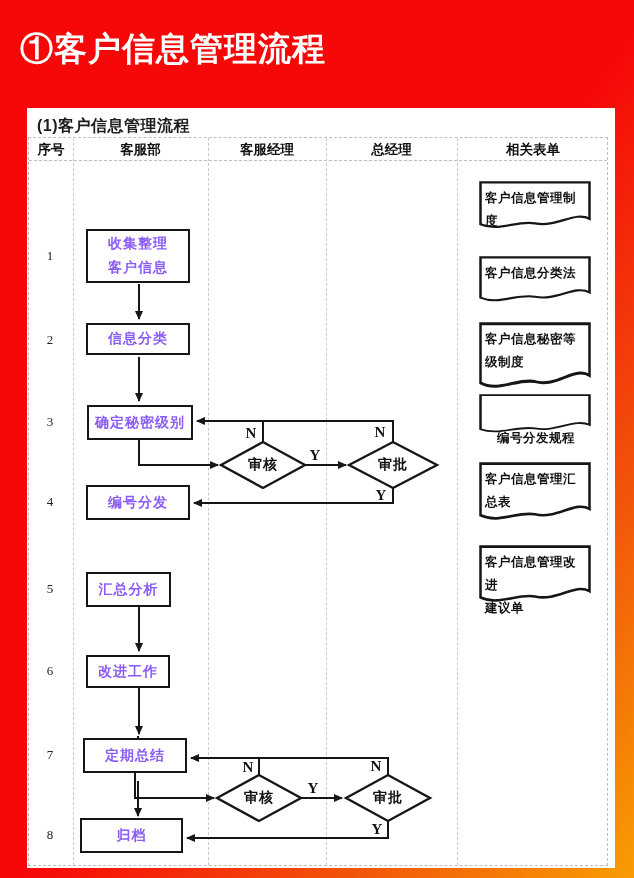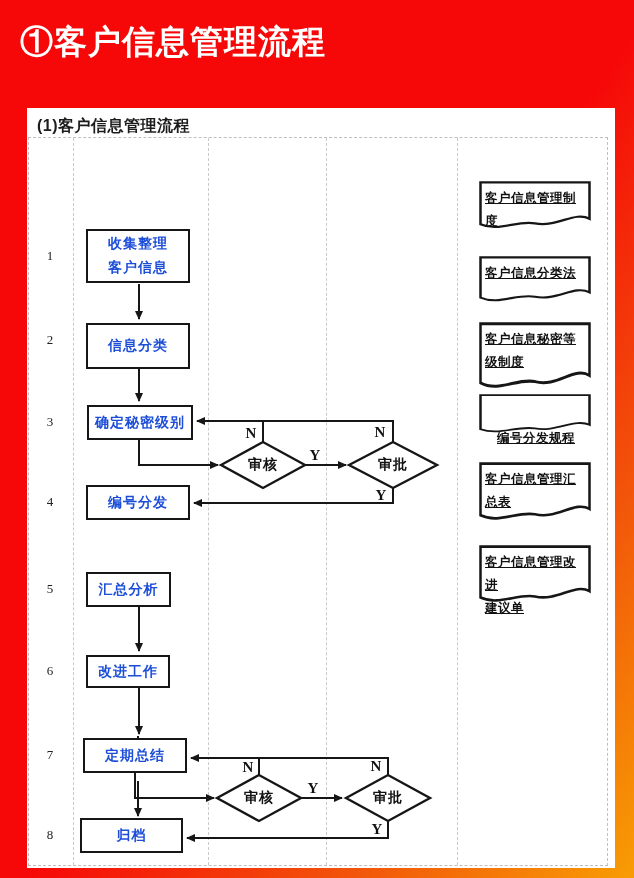--- a/index.html
+++ b/index.html
@@ -5,21 +5,21 @@
   * { margin:0; padding:0; box-sizing:border-box; }
   html,body { width:634px; height:878px; }
   body { font-family:"Liberation Sans", sans-serif; }
 
   .stage {
     position:relative; width:634px; height:878px; overflow:hidden;
     background:linear-gradient(to bottom right, #f60808 52%, #f2560a 78%, #f89d04 100%);
   }
 
   
-  .banner { position:absolute; left:0; top:0; width:588px; height:103px; }
+  .banner { position:absolute; left:0; top:7px; width:588px; height:103px; }
   .banner h1 {
     position:absolute; left:20px; top:20px;
     font-size:33px; font-weight:800; color:#ffffff; letter-spacing:1px;
     font-family:"Liberation Sans", sans-serif;
   }
 
   
   .panel {
     position:absolute; left:27px; top:108px; width:588px; height:760px;
     background:#ffffff;
@@ -44,21 +44,21 @@
   
   .stepno {
     position:absolute; width:30px; text-align:center; transform:translateY(-50%);
     font-size:13px; color:#222; font-family:"Liberation Serif", serif;
   }
 
   
   .pbox {
     position:absolute; background:#fff; border:2px solid #161616;
     display:flex; align-items:center; justify-content:center; text-align:center;
-    font-size:14px; font-weight:600; color:#1d4ed8; line-height:1.8; white-space:pre-line;
+    font-size:14px; font-weight:600; color:#8b5cf6; line-height:1.8; white-space:pre-line;
     letter-spacing:1px;
   }
 
   
   .flow-svg { position:absolute; left:0; top:0; width:588px; height:760px; }
 
   
   .dlabel {
     position:absolute; transform:translate(-50%,-50%);
     font-size:14px; font-weight:600; color:#111; letter-spacing:1px;
@@ -67,21 +67,21 @@
     position:absolute; transform:translate(-50%,-50%);
     font-size:15px; font-weight:600; color:#111; font-family:"Liberation Serif", serif;
   }
 
   
   .doc { position:absolute; width:112px; }
   .doc svg { position:absolute; left:0; top:0; width:100%; height:100%; }
   .doc-label {
     position:absolute; left:6px; right:4px; top:6px;
     font-size:12.5px; font-weight:600; color:#111; line-height:1.85;
-    white-space:pre-line; letter-spacing:0.5px;text-decoration:underline;
+    white-space:pre-line; letter-spacing:0.5px;
   }
   .doc-label.center { text-align:center;margin-top:27px; }
 </style>
 </head>
 <body>
 
 <div class="stage">
 
   <div class="banner">
     <h1>①客户信息管理流程</h1>
@@ -89,20 +89,27 @@
 
   <div class="panel">
 
     <div class="panel-subtitle">(1)客户信息管理流程</div>
 
     <div class="tgrid">
       <div class="vline" style="left:44px"></div>
       <div class="vline" style="left:179px"></div>
       <div class="vline" style="left:297px"></div>
       <div class="vline" style="left:428px"></div>
+      <div class="hdr-row">
+        <div class="hdr-cell" style="left:0;width:44px">序号</div>
+        <div class="hdr-cell" style="left:44px;width:135px">客服部</div>
+        <div class="hdr-cell" style="left:179px;width:118px">客服经理</div>
+        <div class="hdr-cell" style="left:297px;width:131px">总经理</div>
+        <div class="hdr-cell" style="left:428px;width:152px">相关表单</div>
+      </div>
     </div>
 
     <div class="stepno" style="left:8px;top:148px">1</div>
     <div class="stepno" style="left:8px;top:232px">2</div>
     <div class="stepno" style="left:8px;top:314px">3</div>
     <div class="stepno" style="left:8px;top:394px">4</div>
     <div class="stepno" style="left:8px;top:481px">5</div>
     <div class="stepno" style="left:8px;top:563px">6</div>
     <div class="stepno" style="left:8px;top:647px">7</div>
     <div class="stepno" style="left:8px;top:727px">8</div>
@@ -136,21 +143,21 @@
       <g stroke="#161616" stroke-width="2.4" fill="#ffffff">
         <polygon points="194,357 236,334 278,357 236,380"></polygon>
         <polygon points="322,357 366,334 410,357 366,380"></polygon>
         <polygon points="190,690 232,667 274,690 232,713"></polygon>
         <polygon points="319,690 361,667 403,690 361,713"></polygon>
       </g>
     </svg>
 
     <div class="pbox" style="left:59px;top:121px;width:104px;height:54px;line-height:1.7">收集整理
 客户信息</div>
-    <div class="pbox" style="left:59px;top:215px;width:104px;height:46px">信息分类</div>
+    <div class="pbox" style="left:59px;top:215px;width:104px;height:32px">信息分类</div>
     <div class="pbox" style="left:60px;top:297px;width:106px;height:35px">确定秘密级别</div>
     <div class="pbox" style="left:59px;top:377px;width:104px;height:35px">编号分发</div>
     <div class="pbox" style="left:59px;top:464px;width:85px;height:35px">汇总分析</div>
     <div class="pbox" style="left:59px;top:547px;width:84px;height:33px">改进工作</div>
     <div class="pbox" style="left:56px;top:630px;width:104px;height:35px">定期总结</div>
     <div class="pbox" style="left:53px;top:710px;width:103px;height:35px">归档</div>
 
     <div class="dlabel" style="left:236px;top:357px">审核</div>
     <div class="dlabel" style="left:366px;top:357px">审批</div>
     <div class="dlabel" style="left:232px;top:690px">审核</div>

